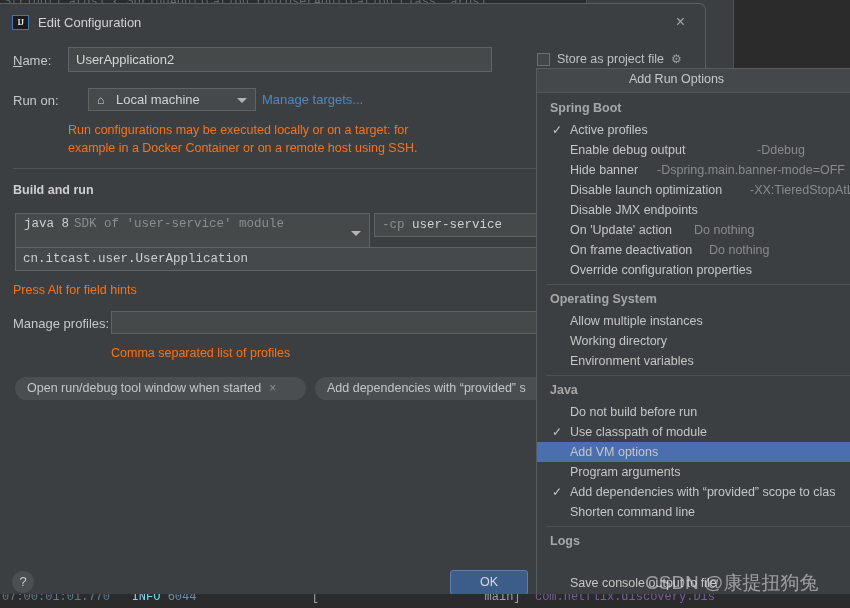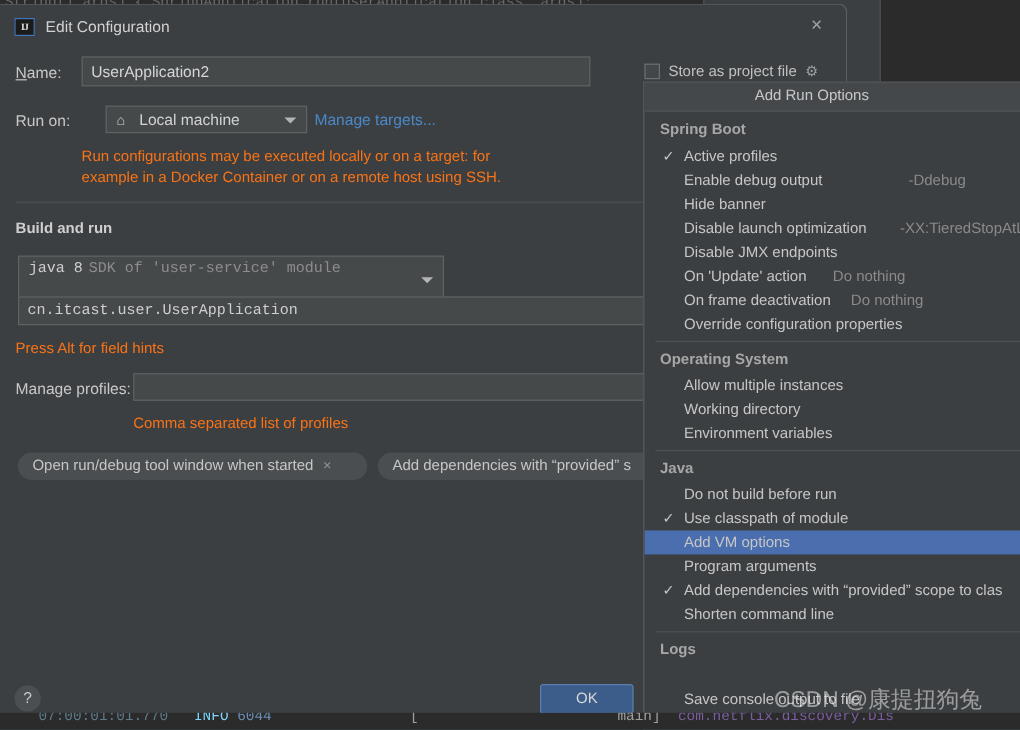--- a/index.html
+++ b/index.html
@@ -44,21 +44,21 @@
     overflow: hidden;
   }
   .bg-console-text {
     position: absolute;
     left: 2px; top: -4px;
     font-family: "Liberation Mono", monospace;
     font-size: 12px;
     white-space: nowrap;
     color: #7f8a93;
   }
-  .bg-console-text .ts { color: #5c7a8c; margin-left: 30px; }
+  .bg-console-text .ts { color: #5c7a8c; }
   .bg-console-text .lvl { color: #7dd3fc; }
   .bg-console-text .pid { color: #6b8fb5; }
   .bg-console-text .thr { color: #a0a0a0; }
   .bg-console-text .cls { color: #7a5d9e; }
 
   
   .bg-popup {
     position: absolute;
     left: 586px; top: 0px;
     width: 146px; height: 70px;
@@ -445,20 +445,24 @@
     <div class="separator" style="left:13px; top:164px; width:661px;"></div>
 
     <div class="section-title" style="left:13px; top:179px;">Build and run</div>
 
     <div class="combo sdk-combo">
       <span style="position:absolute;left:8px;top:3px;font-family:'Liberation Mono',monospace;font-size:12.5px;color:#cfcfcf;">java 8</span>
       <span style="position:absolute;left:58px;top:3px;font-family:'Liberation Mono',monospace;font-size:12.5px;color:#8d8d8d;">SDK of 'user-service' module</span>
       <span class="arrow"></span>
     </div>
 
+    <div class="mono-field cp-field">
+      <span class="dim">-cp</span>
+      <span>user-service</span>
+    </div>
 
     <div class="mono-field main-class-field">cn.itcast.user.UserApplication</div>
 
     <div class="hint-text" style="left:13px; top:279px;">Press Alt for field hints</div>
 
     <div class="lbl" style="left:13px; top:312px;">Manage profiles:</div>
     <div class="profiles-input"></div>
     <div class="hint-text" style="left:111px; top:342px;">Comma separated list of profiles</div>
 
     <div class="chip chip-2">
@@ -482,20 +486,21 @@
     <div class="ro-item" style="top:51px;">
       <span class="ro-check">✓</span>
       <span class="ro-label">Active profiles</span>
     </div>
     <div class="ro-item" style="top:71px;">
       <span class="ro-label">Enable debug output</span>
       <span class="ro-sub" style="left:172px;margin-left:48px;">-Ddebug</span>
     </div>
     <div class="ro-item" style="top:91px;">
       <span class="ro-label">Hide banner</span>
+      <span class="ro-sub" style="left:120px;">-Dspring.main.banner-mode=OFF</span>
     </div>
     <div class="ro-item" style="top:111px;">
       <span class="ro-label">Disable launch optimization</span>
       <span class="ro-sub" style="left:213px;">-XX:TieredStopAtLe</span>
     </div>
     <div class="ro-item" style="top:131px;">
       <span class="ro-label">Disable JMX endpoints</span>
     </div>
     <div class="ro-item" style="top:151px;">
       <span class="ro-label">On 'Update' action</span>

